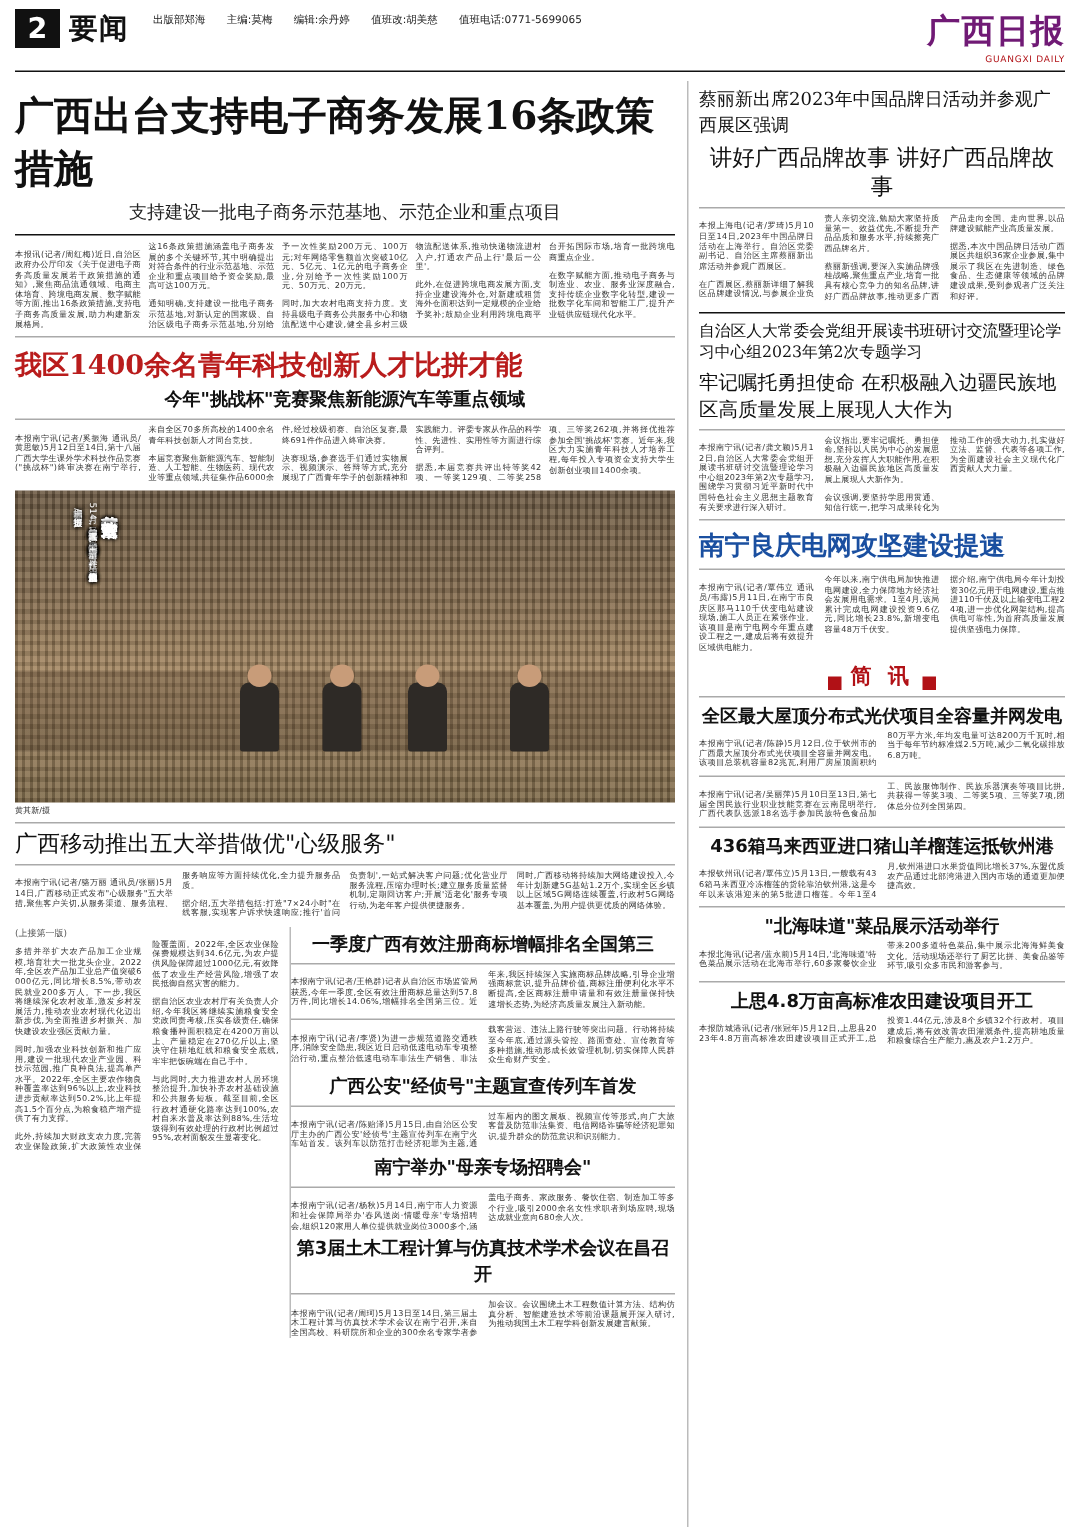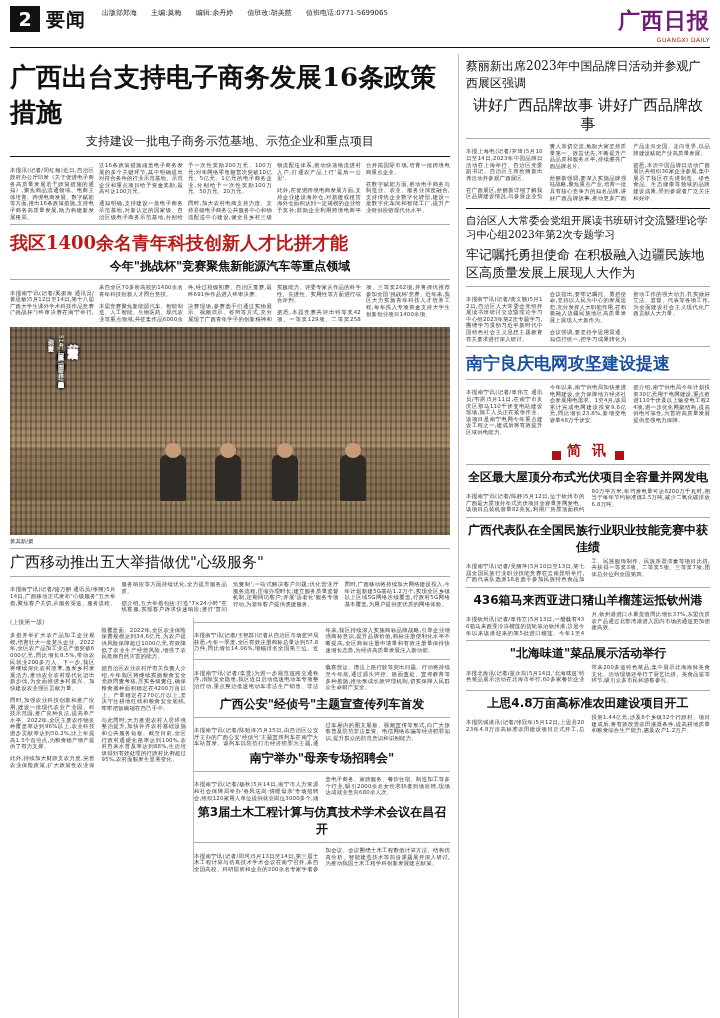--- a/index.html
+++ b/index.html
@@ -140,20 +140,21 @@
           <div class="tx multi2">
             <p>多措并举扩大农产品加工企业规模,培育壮大一批龙头企业。2022年,全区农产品加工业总产值突破6000亿元,同比增长8.5%,带动农民就业200多万人。下一步,我区将继续深化农村改革,激发乡村发展活力,推动农业农村现代化迈出新步伐,为全面推进乡村振兴、加快建设农业强区贡献力量。</p>
             <p>同时,加强农业科技创新和推广应用,建设一批现代农业产业园、科技示范园,推广良种良法,提高单产水平。2022年,全区主要农作物良种覆盖率达到96%以上,农业科技进步贡献率达到50.2%,比上年提高1.5个百分点,为粮食稳产增产提供了有力支撑。</p>
             <p>此外,持续加大财政支农力度,完善农业保险政策,扩大政策性农业保险覆盖面。2022年,全区农业保险保费规模达到34.6亿元,为农户提供风险保障超过1000亿元,有效降低了农业生产经营风险,增强了农民抵御自然灾害的能力。</p>
             <p>据自治区农业农村厅有关负责人介绍,今年我区将继续实施粮食安全党政同责考核,压实各级责任,确保粮食播种面积稳定在4200万亩以上、产量稳定在270亿斤以上,坚决守住耕地红线和粮食安全底线,牢牢把饭碗端在自己手中。</p>
             <p>与此同时,大力推进农村人居环境整治提升,加快补齐农村基础设施和公共服务短板。截至目前,全区行政村通硬化路率达到100%,农村自来水普及率达到88%,生活垃圾得到有效处理的行政村比例超过95%,农村面貌发生显著变化。</p>
           </div>
         </div>
 
         <div style="width:256px;" class="midrule">
+          <h3 class="s">一季度广西有效注册商标增幅排名全国第三</h3>
           <div class="rule-thin"></div>
           <div class="tx multi2">
               <p>本报南宁讯(记者/王艳群)记者从自治区市场监管局获悉,今年一季度,全区有效注册商标总量达到57.8万件,同比增长14.06%,增幅排名全国第三位。近年来,我区持续深入实施商标品牌战略,引导企业增强商标意识,提升品牌价值,商标注册便利化水平不断提高,全区商标注册申请量和有效注册量保持快速增长态势,为经济高质量发展注入新动能。</p>
             </div>
 
           <div class="rule-thin"></div>
           <div class="tx multi2">
               <p>本报南宁讯(记者/李贤)为进一步规范道路交通秩序,消除安全隐患,我区近日启动低速电动车专项整治行动,重点整治低速电动车非法生产销售、非法载客营运、违法上路行驶等突出问题。行动将持续至今年底,通过源头管控、路面查处、宣传教育等多种措施,推动形成长效管理机制,切实保障人民群众生命财产安全。</p>
             </div>
 
@@ -215,21 +216,20 @@
         <span class="sq"></span>
       </div>
       <div class="rule-thin"></div>
 
       <h3 class="s">全区最大屋顶分布式光伏项目全容量并网发电</h3>
       <div class="tx multi2">
           <p>本报南宁讯(记者/陈静)5月12日,位于钦州市的广西最大屋顶分布式光伏项目全容量并网发电。该项目总装机容量82兆瓦,利用厂房屋顶面积约80万平方米,年均发电量可达8200万千瓦时,相当于每年节约标准煤2.5万吨,减少二氧化碳排放6.8万吨。</p>
         </div>
       <div class="rule-thin"></div>
 
-      <h3 class="s">广西代表队在全国民族行业职业技能竞赛中获佳绩</h3>
       <div class="tx multi2">
           <p>本报南宁讯(记者/吴丽萍)5月10日至13日,第七届全国民族行业职业技能竞赛在云南昆明举行,广西代表队选派18名选手参加民族特色食品加工、民族服饰制作、民族乐器演奏等项目比拼,共获得一等奖3项、二等奖5项、三等奖7项,团体总分位列全国第四。</p>
         </div>
       <div class="rule-thin"></div>
 
       <h3 class="s">436箱马来西亚进口猪山羊榴莲运抵钦州港</h3>
       <div class="tx multi2">
           <p>本报钦州讯(记者/覃伟立)5月13日,一艘载有436箱马来西亚冷冻榴莲的货轮靠泊钦州港,这是今年以来该港迎来的第5批进口榴莲。今年1至4月,钦州港进口水果货值同比增长37%,东盟优质农产品通过北部湾港进入国内市场的通道更加便捷高效。</p>
         </div>
       <div class="rule-thin"></div>

